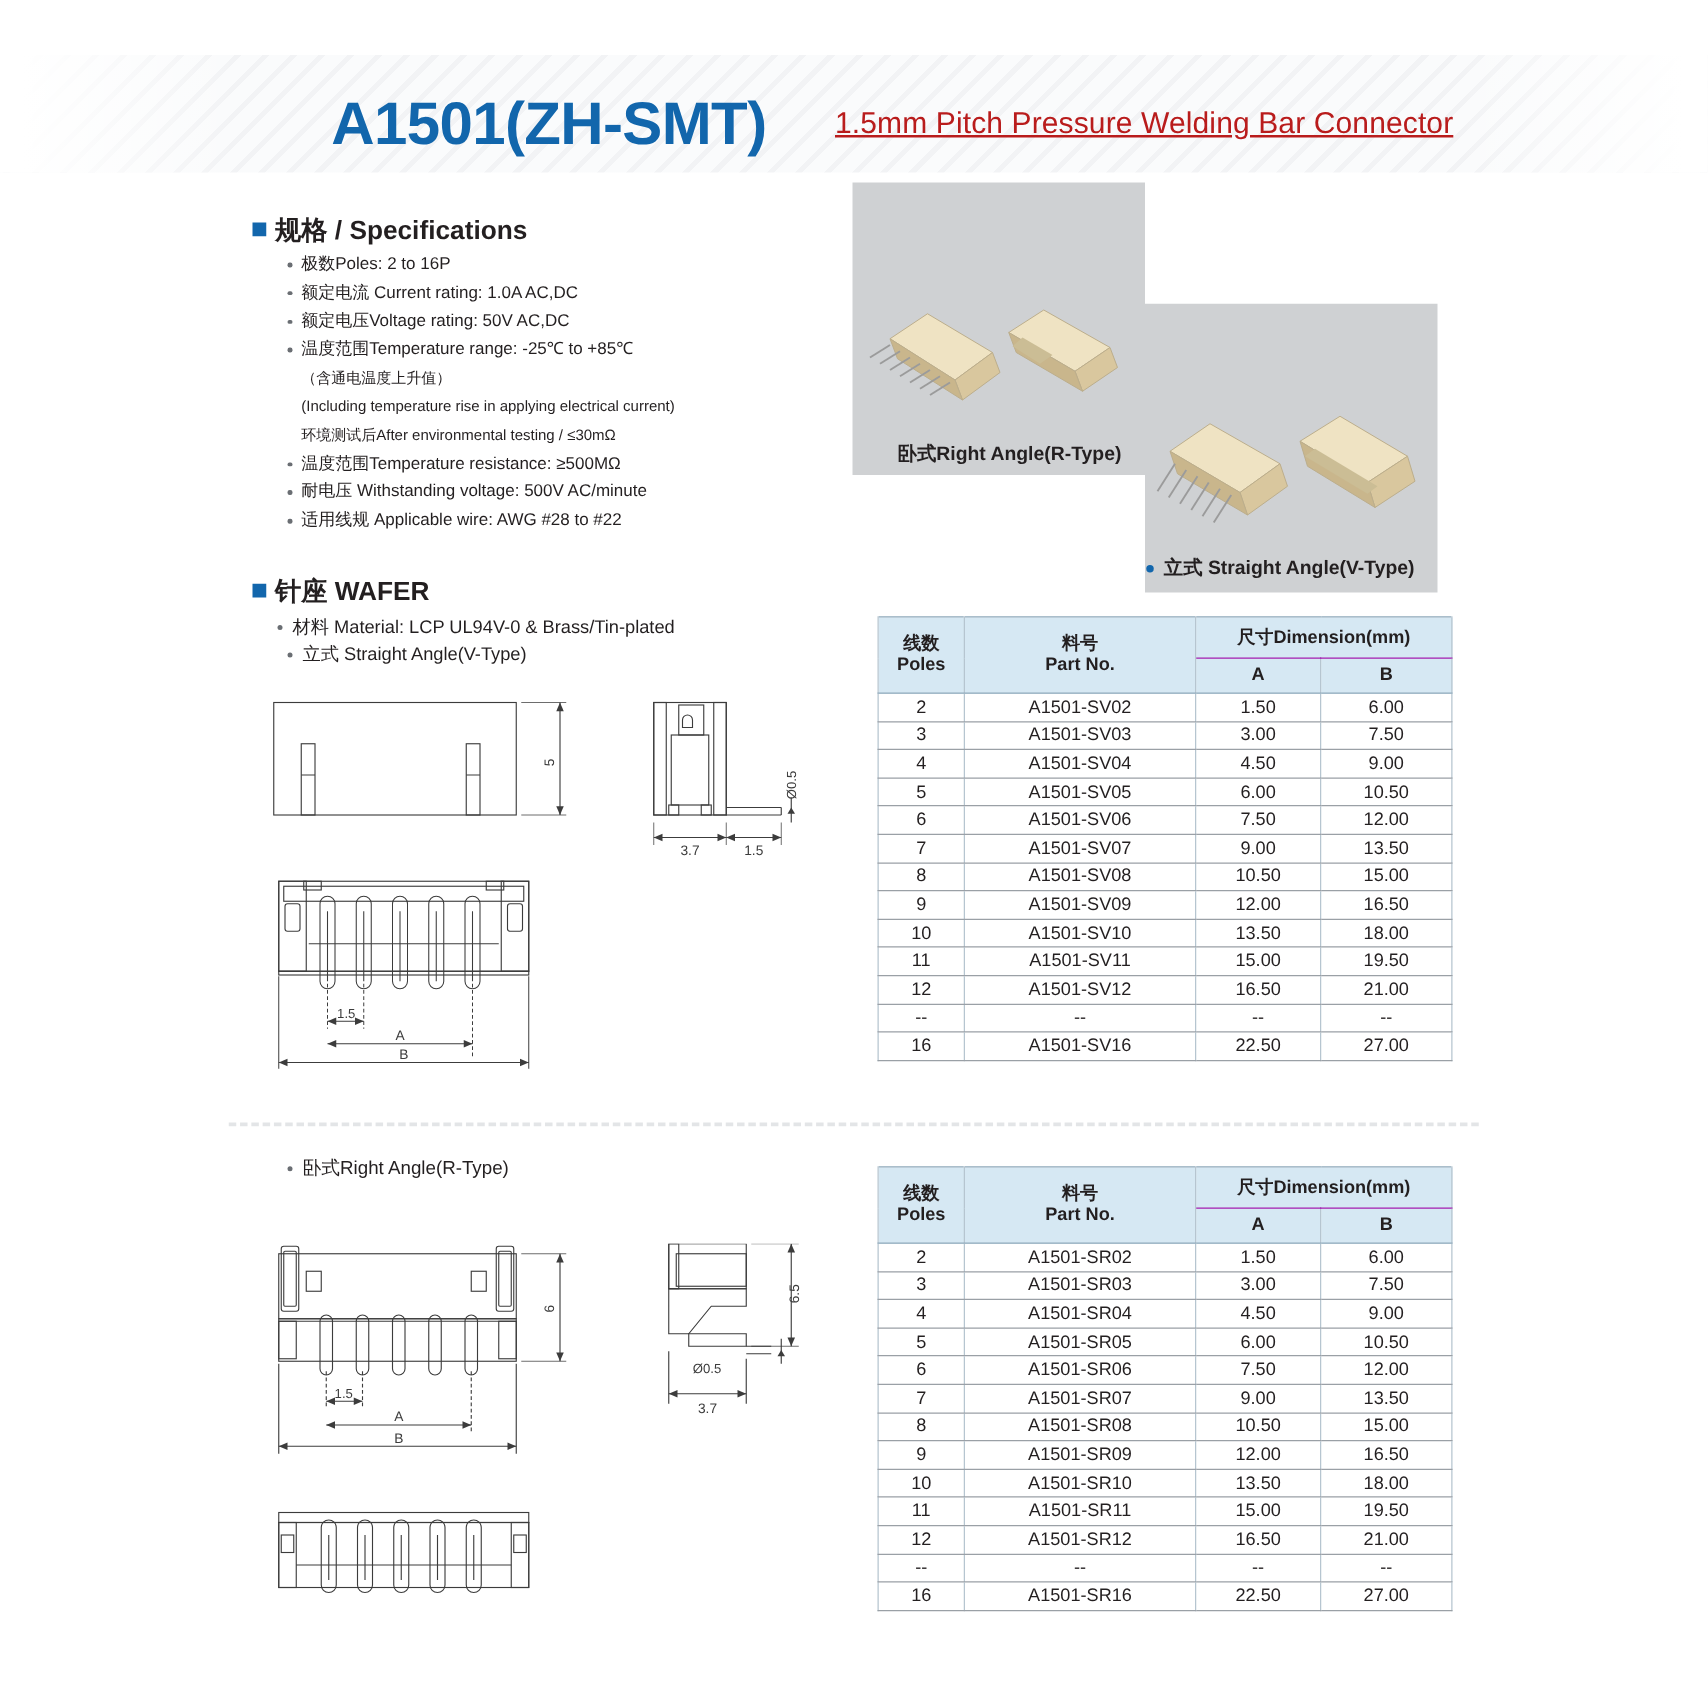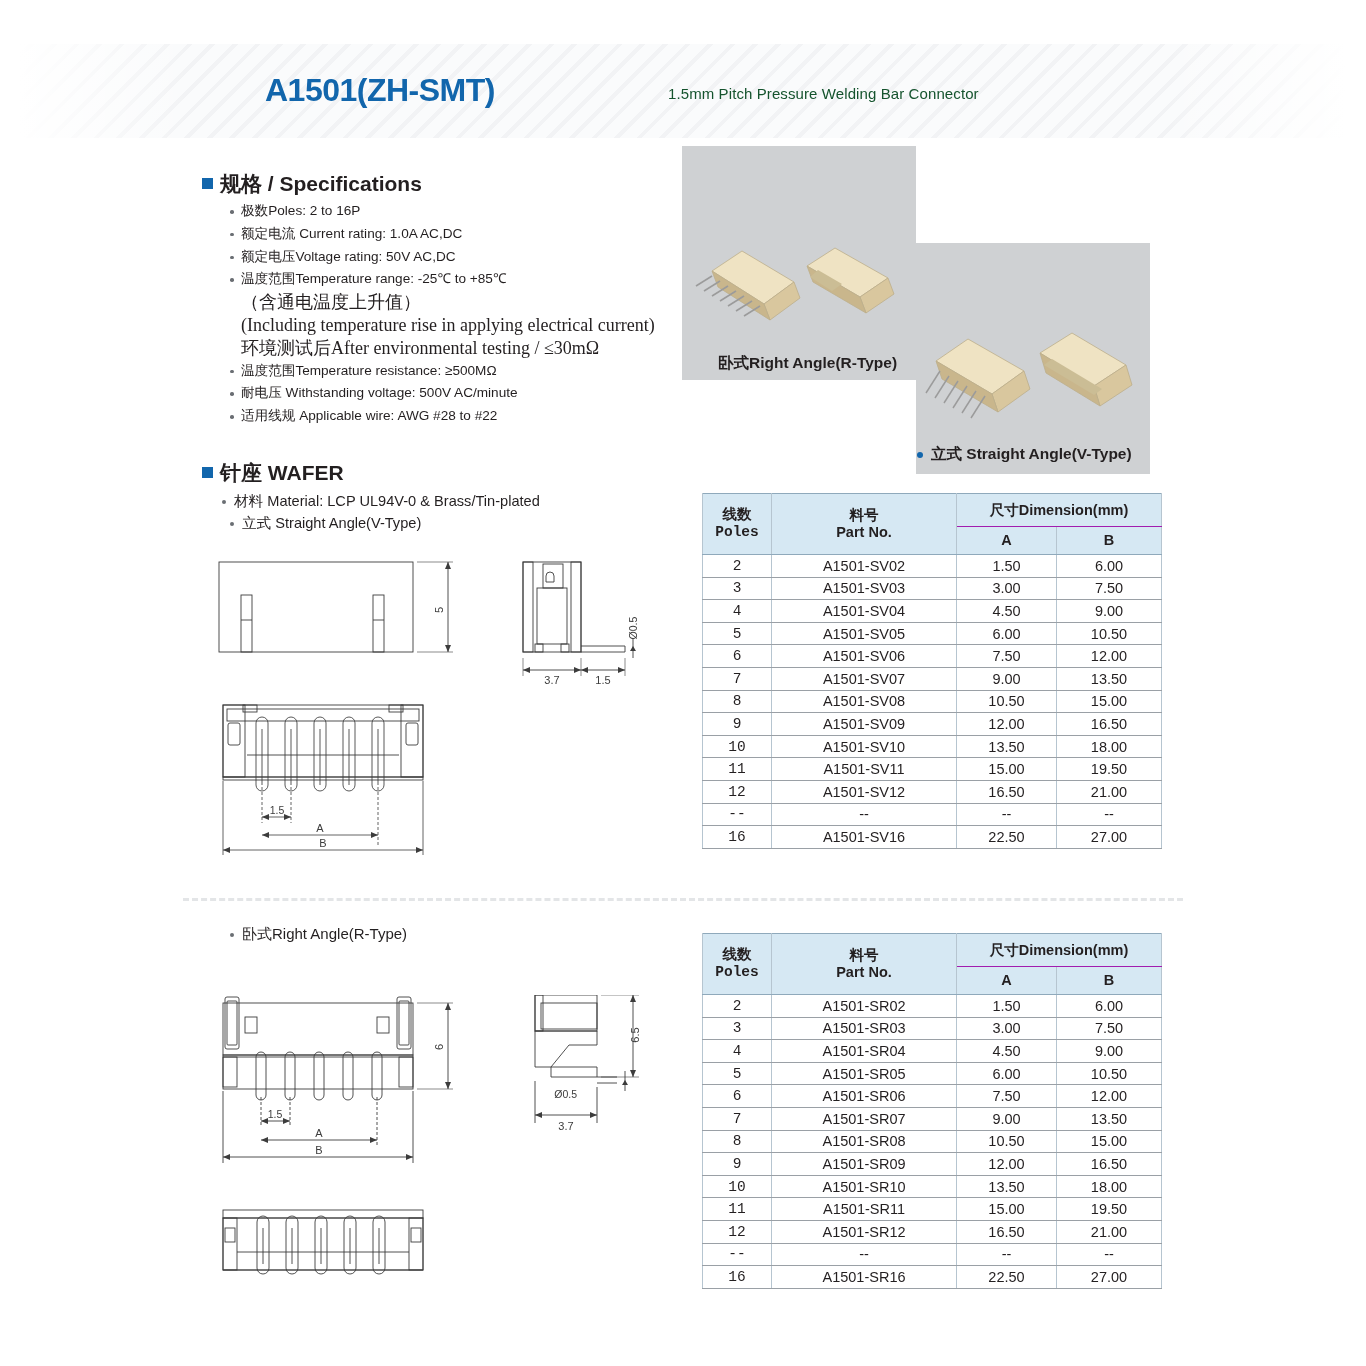--- a/index.html
+++ b/index.html
@@ -30,33 +30,34 @@
     position:absolute; left:0; top:44px; width:190px; height:94px;
     background: linear-gradient(to right, #ffffff 10%, rgba(255,255,255,0) 100%);
   }
   .banner-fade-r {
     position:absolute; right:0; top:44px; width:200px; height:94px;
     background: linear-gradient(to left, #ffffff 10%, rgba(255,255,255,0) 100%);
   }
   .title {
     position: absolute;
     left: 265px; top: 72px;
-    font-size: 32px;
+    font-size: 48px;
     font-weight: bold;
     color: #1266ac;
     letter-spacing: -0.5px;
     white-space: nowrap;
   }
   .subtitle {
     position: absolute;
     left: 668px; top: 85px;
-    font-size: 15px;
-    color: #14532d;
+    font-size: 24px;
+    color: #b91c1c;
     letter-spacing: 0.1px;
     white-space: nowrap;
+    text-decoration: underline;
   }
 
   
   .sec-head {
     position: absolute;
     font-size: 21px;
     font-weight: bold;
     white-space: nowrap;
     color: #231f20;
   }
@@ -81,24 +82,23 @@
   .spec-li::before {
     content: "";
     position: absolute;
     left: 2px; top: 10px;
     width: 3.5px; height: 3.5px;
     border-radius: 50%;
     background: #6a6e73;
   }
   .spec-sub {
     padding-left: 13px;
-    font-size: 18px;
+    font-size: 12px;
     line-height: 22.8px;
     white-space: nowrap;
-    font-family: Liberation Serif, serif;
   }
 
   
   .bullet-li {
     position: absolute;
     padding-left: 14px;
     font-size: 14.6px;
     white-space: nowrap;
     color: #231f20;
   }
@@ -149,21 +149,21 @@
     line-height: 1.15;
   }
   .tbl .hdr-top { height: 33px; border-bottom: 1px solid #a21caf; }
   .tbl .hdr-span { height: 61px; border-bottom: 1px solid #8fa9bb; }
   .tbl .hdr-sub { height: 28px; border-bottom: 1px solid #8fa9bb; }
   .tbl tbody td {
     height: 22.6px;
     border-bottom: 1px solid #9aa0a6;
   }
   .tbl tbody tr:first-child td { border-top: 1px solid #6d7479; }
-  .col-poles { width: 69px; font-family: Liberation Mono, monospace; }
+  .col-poles { width: 69px; }
   .col-part  { width: 185px; }
   .col-a     { width: 100px; }
   .col-b     { width: 105px; }
   .tbl-outer-top { border-top: 1px solid #8fa9bb; }
 
   
   .divider {
     position: absolute;
     left: 183px; top: 898px;
     width: 1000px; height: 0;

